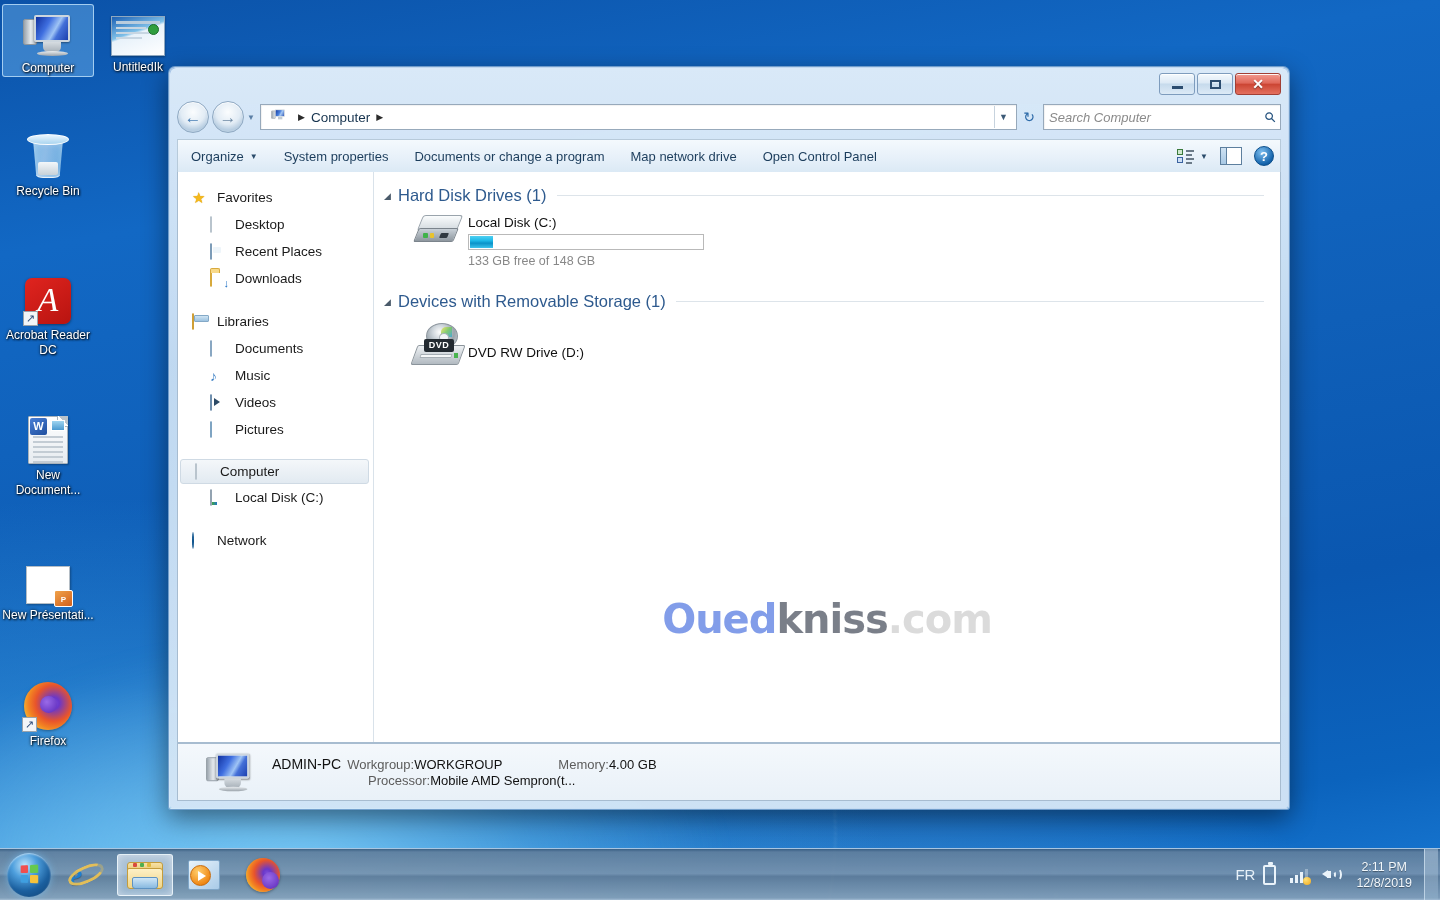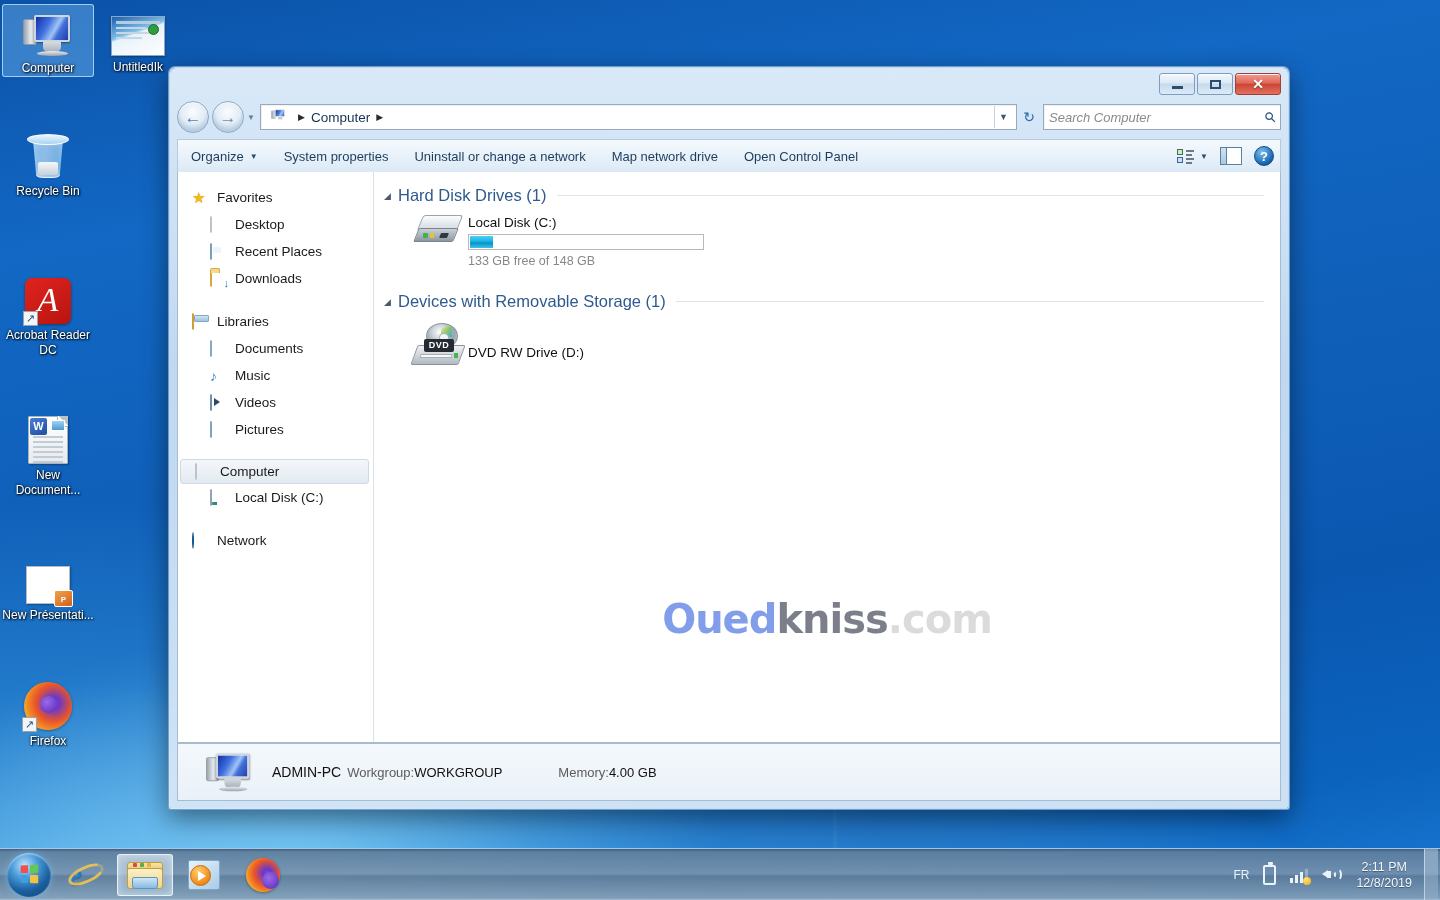--- a/index.html
+++ b/index.html
@@ -537,21 +537,21 @@
     position:absolute; left:2px; top:5px; width:21px; height:21px; border-radius:50%;
     background: radial-gradient(circle at 38% 30%, #ffcf6e, #f08a18 70%, #d26c08);
     border:1px solid #c96a08;
   }
   .wmpic .play {
     position:absolute; left:10px; top:11px;
     border-left:8px solid #fff; border-top:5px solid transparent; border-bottom:5px solid transparent;
   }
   
   #tray { margin-left:auto; display:flex; align-items:center; height:100%; padding-right:2px; }
-  .trlang { font-size:12px; color:#e8f1f8; margin-right:14px; }
+  .trlang { font-size:15px; color:#e8f1f8; margin-right:8px; }
   .trico { margin-right:14px; display:flex; align-items:center; }
   .bat {
     width:13px; height:20px; border:2px solid #eaf3fa; border-radius:2px; position:relative;
   }
   .bat::before {
     content:""; position:absolute; left:3px; top:-5px; width:5px; height:3px; background:#eaf3fa; border-radius:1px;
   }
   .sig { display:flex; align-items:flex-end; gap:2px; height:16px; position:relative; }
   .sig i { width:3px; background:#eaf3fa; }
   .sig i:nth-child(1){height:5px;} .sig i:nth-child(2){height:8px;}
@@ -716,21 +716,21 @@
         <span class="mag">⚲</span>
       </div>
     </div>
 
     <div id="cmdbar">
       <div class="cmd">
         <span>Organize</span>
         <span class="car">▼</span>
       </div>
       <div class="cmd">System properties</div>
-      <div class="cmd">Uninstall or change a network</div>
+      <div class="cmd">Documents or change a program</div>
       <div class="cmd">Map network drive</div>
       <div class="cmd">Open Control Panel</div>
       <div class="cmd-right">
         <div class="viewico">
           <span class="vglyph">
               <i class="sq b"></i>
               <i class="sq c"></i>
               <i class="ln l1"></i>
               <i class="ln l2"></i>
               <i class="ln l3"></i>
@@ -874,20 +874,24 @@
           </div>
       </div>
       <div class="dtbl">
         <div class="dline">
           <span class="dpc">ADMIN-PC</span>
           <span class="dlbl">Workgroup:</span>
           <span class="dval">WORKGROUP</span>
           <span class="dlbl dcol2">Memory:</span>
           <span class="dval">4.00 GB</span>
         </div>
+        <div class="dline">
+          <span class="dlbl dsub">Processor:</span>
+          <span class="dval">Mobile AMD Sempron(t...</span>
+        </div>
       </div>
     </div>
   </div>
 
   <div id="taskbar">
     <div id="startorb">
       <div class="orb">
         <span class="winlogo">
             <i class="q1"></i>
             <i class="q2"></i>

